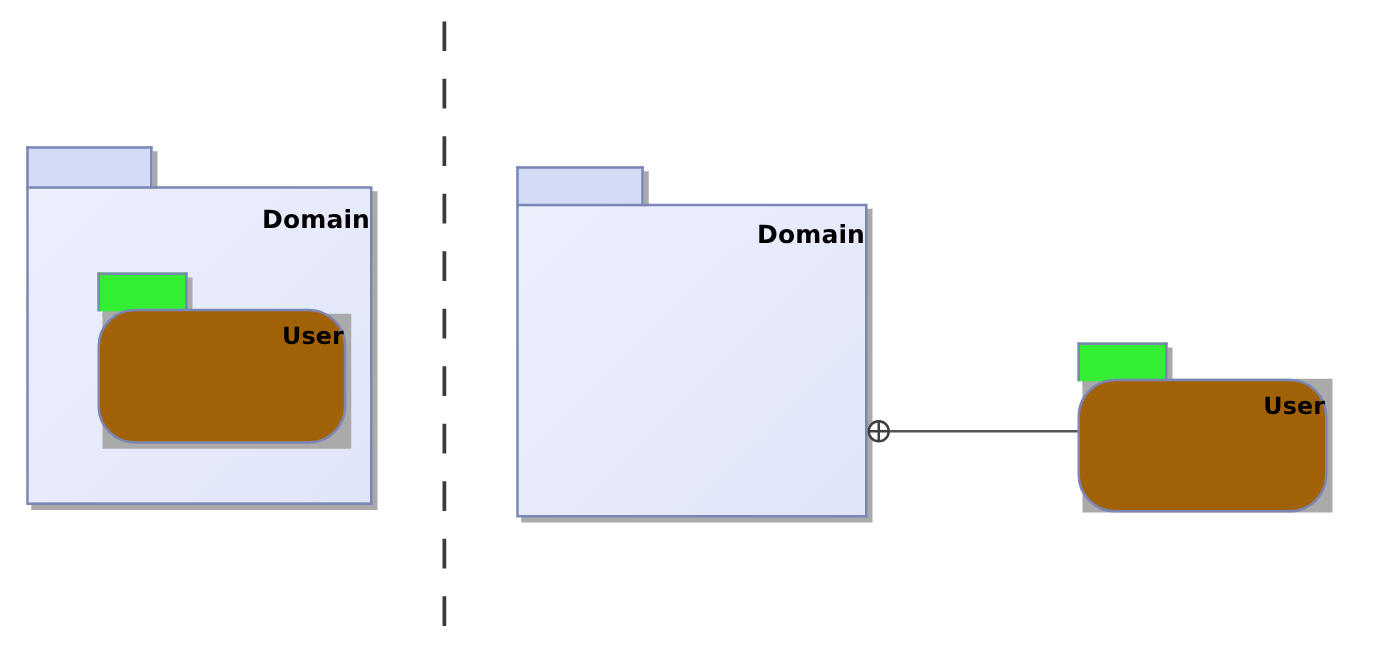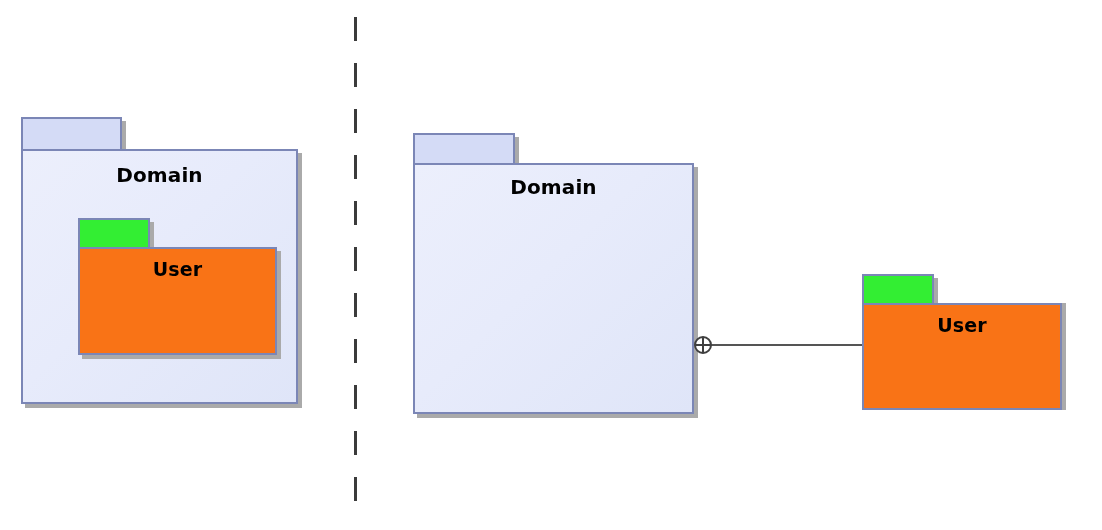--- a/index.html
+++ b/index.html
@@ -26,21 +26,21 @@
   .pkg-tab, .pkg-body {
     position: absolute;
     box-sizing: border-box;
     border: 2px solid #7b86b6;
   }
   .pkg-tab {
     border-bottom-width: 0;
   }
   .pkg-body {
     display: flex;
-    justify-content: center;
+    justify-content: flex-end;
   }
   .pkg-label {
     font-weight: bold;
     color: #000000;
     letter-spacing: 0.1px;
     white-space: nowrap;
     user-select: none;
   }
 
   
@@ -55,21 +55,22 @@
   }
   .blue .pkg-body {
     background: linear-gradient(135deg, #eceffc 0%, #e7ebfb 45%, #dfe5f8 100%);
   }
 
   
   .green .pkg-tab {
     background: #33ee33;
   }
   .green .pkg-body {
-    background: #f97316;
+    background: #a16207;
+    border-radius: 30px;
   }
 
   
   #left-domain  { left: 21px;  top: 117px; }
   #left-domain  > .pkg-tab  { left: 0;   top: 0;   width: 101px; height: 34px; }
   #left-domain  > .pkg-body { left: 0;   top: 32px; width: 277px; height: 255px; }
   #left-domain  .pkg-label  { font-size: 20px; margin-top: 12px; }
   #left-domain-shadow-tab   { left: 25px; top: 121px; width: 101px; height: 34px; }
   #left-domain-shadow-body  { left: 25px; top: 153px; width: 277px; height: 255px; }
 

